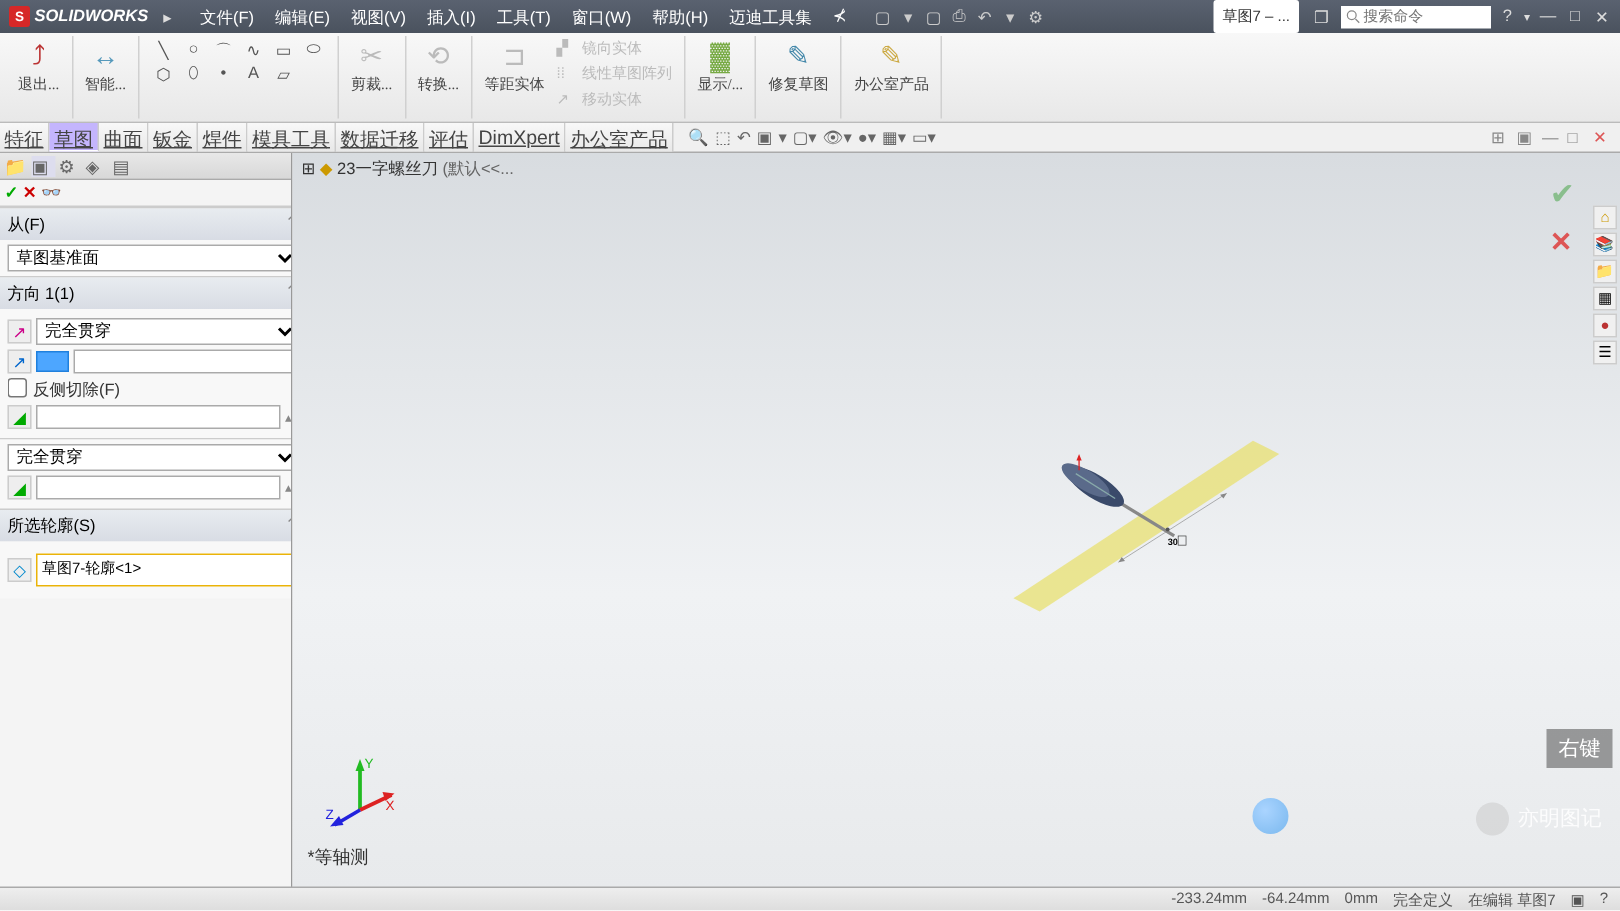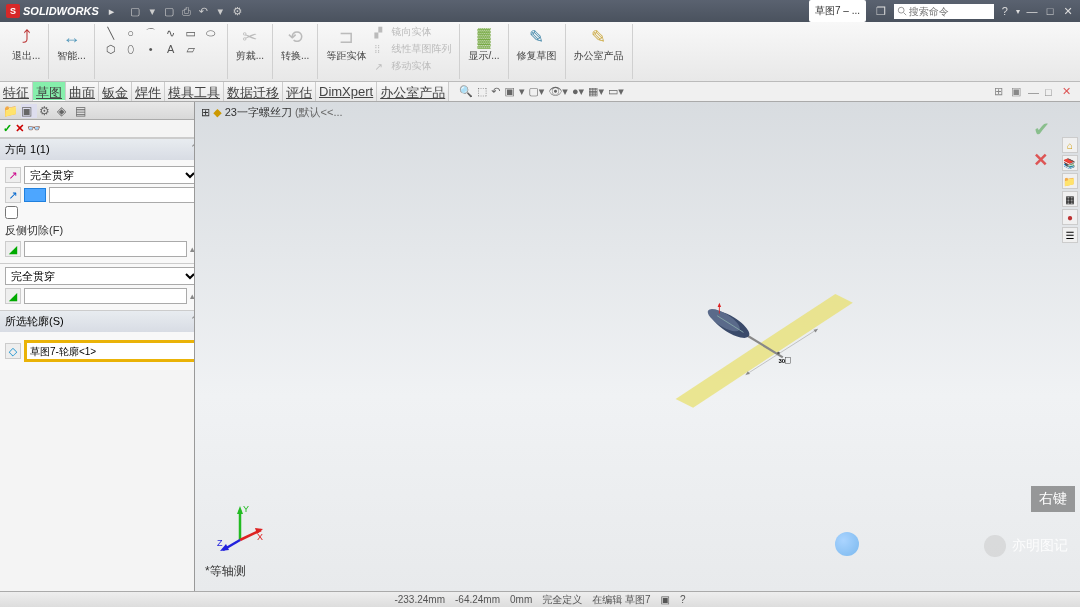--- a/index.html
+++ b/index.html
@@ -20,32 +20,32 @@
     .search-box svg { width:10px; height:10px;}
     .search-box input { border:none; outline:none; font-size:10px; width: 70px; margin-left: 2px;}
     .win-controls { display: flex; gap: 2px; padding-right: 4px; }
     .win-controls span { width: 16px; text-align: center; color: #ddd; cursor: pointer; font-size: 11px;}
     
     
     .ribbon { height: 60px; background: linear-gradient(#f8f8f8, #e8e8e8); border-bottom: 1px solid #bbb; display: flex; padding: 2px 4px; }
     .ribbon-group { display: flex; flex-direction: column; align-items: center; padding: 0 6px; border-right: 1px solid #d0d0d0; }
     .ribbon-btn-big { display: flex; flex-direction: column; align-items: center; cursor: pointer; padding: 2px; color: #555;}
     .ribbon-btn-big .ico { width: 22px; height: 22px; display:flex; align-items:center; justify-content:center; font-size: 18px;}
-    .ribbon-btn-big span.lbl { font-size: 10px; color: #444; margin-top: 1px;}
+    .ribbon-btn-big span.lbl { font-size: 10px; color: #444; margin-top: 1px; font-family: Liberation Serif, serif;}
     .ribbon-small-row { display: flex; flex-direction: column; gap: 1px; }
     .ribbon-small-btn { display: flex; align-items: center; font-size: 10px; color: #666; cursor: pointer; padding: 1px 2px;}
     .ribbon-small-btn .ico { width: 14px; margin-right: 3px; }
     .disabled { color: #bbb !important; }
     .sketch-tools { display: flex; flex-wrap: wrap; width: 120px; gap: 2px 4px; padding: 2px;}
     .sketch-tools span { width: 16px; height: 14px; display:flex; align-items:center; justify-content:center; color: #555; cursor:pointer; font-size:11px;}
     
     
     .feature-tabs { height: 20px; background: #f0f0f0; border-bottom: 1px solid #aaa; display: flex; }
     .ftab { padding: 2px 3px; font-size: 13px; color: #444; border-right: 1px solid #ccc; cursor: pointer; background: linear-gradient(#f8f8f8,#e8e8e8); text-decoration: underline;}
-    .ftab.active { background: #86efac; border-bottom: 1px solid #fff; position: relative; }
+    .ftab.active { background: #c4b5fd; border-bottom: 1px solid #fff; position: relative; }
     .hud-icons { flex: 1; display: flex; justify-content: flex-start; align-items: center; gap: 4px; padding-left: 10px; color: #666;}
     .hud-icons span { font-size: 11px; cursor: pointer;}
     .hud-right { display: flex; gap: 3px; padding-right: 4px; align-items: center;}
     .hud-right span { width:14px; font-size:11px; color:#888; cursor:pointer;}
     
     
     .main { display: flex; height: 490px; position: relative;}
     
     
     .left-panel { width: 195px; background: #f4f4f4; border-right: 1px solid #999; display: flex; flex-direction: column; }
@@ -59,23 +59,23 @@
     .pm-accept .glasses { color: #c40; cursor:pointer;}
     
     .pm-section { border-top: 1px solid #ccc; }
     .pm-section-header { background: linear-gradient(#e8ecf0,#d8dce4); padding: 3px 5px; display: flex; justify-content: space-between; font-size: 11px; cursor:pointer;}
     .pm-section-header .chev { color: #888; }
     .pm-section-body { padding: 3px 5px; background: #f8f8f8; }
     .pm-select { width: 100%; font-size: 11px; padding: 1px; border: 1px solid #aaa; background: #fff;}
     .pm-input-row { display: flex; align-items:center; gap: 3px; margin: 3px 0;}
     .pm-input-row .ico { width: 16px; height: 16px; display: flex; align-items:center; justify-content:center; background:#eee; border:1px solid #ccc;}
     .pm-input-row input[type=text] { flex:1; border:1px solid #aaa; padding:1px 3px; font-size:11px;}
-    .pm-checkbox { display: flex; align-items:flex-start; gap: 4px; font-size: 11px; margin: 3px 0; color: #888; flex-direction: column;}
+    .pm-checkbox { display: flex; align-items:flex-start; gap: 4px; font-size: 11px; margin: 3px 0; color: #888;}
     .pm-checkbox.enabled { color:#333; }
-    .pm-list { width:100%; height: 22px; border:3px solid #eab308; background:#fff; margin:2px 0;}
+    .pm-list { width:100%; height: 22px; border:1px solid #eab308; background:#fff; margin:2px 0;}
     .blue-box { background: #4da6ff; border: 1px solid #2080dd; width: 22px; height: 14px;}
     .left-bottom-tabs { height: 18px; background: #e0e0e0; border-top: 1px solid #aaa; display:flex; font-size:10px;}
     .left-bottom-tabs span { padding: 2px 6px; border-right: 1px solid #bbb; color: #555; cursor:pointer;}
     .left-bottom-tabs span.active { background:#fff;}
     
     
     .gfx { flex: 1; background: linear-gradient(#d8dce0, #f0f2f4 60%, #e8eaec); position: relative; overflow: hidden;}
     .breadcrumb { position: absolute; top: 3px; left: 6px; font-size: 11px; color: #333; display:flex; align-items:center; gap:3px;}
     .breadcrumb .ico { color: #c90;}
     
@@ -84,40 +84,51 @@
     
     
     .right-toolbar { position: absolute; right: 0; top: 35px; width: 18px; display: flex; flex-direction: column; gap: 2px;}
     .right-toolbar span { width: 16px; height: 16px; background: #f0f0f0; border:1px solid #ccc; font-size:10px; display:flex; align-items:center; justify-content:center; cursor:pointer;}
     
     .confirm-corner { position: absolute; right: 30px; top: 15px; display:flex; flex-direction:column; gap:8px;}
     .confirm-corner .check { color: #5a5; font-size: 20px; cursor:pointer; opacity:0.6;}
     .confirm-corner .x { color: #d55; font-size: 18px; cursor:pointer; font-weight:bold;}
     
     
-    .status-bar { position: absolute; bottom: 0; left:0; right:0; height: 16px; background: linear-gradient(#eee, #ddd); border-top: 1px solid #aaa; display:flex; align-items:center; justify-content:center; gap: 10px; padding: 0 8px; font-size: 10px; color: #555;}
+    .status-bar { position: absolute; bottom: 0; left:0; right:0; height: 16px; background: linear-gradient(#eee, #ddd); border-top: 1px solid #aaa; display:flex; align-items:center; justify-content:flex-end; gap: 10px; padding: 0 8px; font-size: 10px; color: #555;}
     
     
     .watermark-right { position: absolute; right: 12px; bottom: 35px; color: rgba(255,255,255,0.85); font-size: 14px; display:flex; align-items:center; gap:6px;}
     .wm-circle { width: 22px; height:22px; border-radius:50%; background: rgba(200,200,200,0.5);}
     .watermark-box { position: absolute; right: 5px; bottom: 80px; background: rgba(80,80,80,0.55); color: #fff; padding: 4px 8px; font-size: 14px;}
     .blue-dot { position: absolute; bottom: 36px; left: 640px; width: 24px; height: 24px; border-radius: 50%; background: radial-gradient(circle at 35% 35%, #aad4ff, #7ab8ee);}
     
     
     .model-plane { position:absolute; left: 320px; top: 170px; width: 470px; height: 140px; }
   </style>
 </head>
 <body>
 
 <div class="title-bar">
   <div class="sw-logo">
     <span class="sw-logo-icon">S</span>
     <span>SOLIDWORKS</span>
   </div>
   <span class="restore-icon">▸</span>
+  <div class="menu-bar">
+    <span class="menu-item">文件(F)</span>
+    <span class="menu-item">编辑(E)</span>
+    <span class="menu-item">视图(V)</span>
+    <span class="menu-item">插入(I)</span>
+    <span class="menu-item">工具(T)</span>
+    <span class="menu-item">窗口(W)</span>
+    <span class="menu-item">帮助(H)</span>
+    <span class="menu-item">迈迪工具集</span>
+    <span class="menu-item">⊀</span>
+  </div>
   <div class="title-tool-icons">
     <span>▢</span>
     <span>▾</span>
     <span>▢</span>
     <span>⎙</span>
     <span>↶</span>
     <span>▾</span>
     <span>⚙</span>
   </div>
   <div class="title-spacer"></div>
@@ -264,20 +275,31 @@
       <span>▤</span>
     </div>
     <div class="pm-accept">
       <span class="ok">✓</span>
       <span class="cancel">✕</span>
       <span class="glasses">👓</span>
     </div>
 
     <div style="flex:1; overflow:hidden; display:flex;">
     <div style="flex:1;">
+    <div class="pm-section">
+      <div class="pm-section-header">
+        <span>从(F)</span>
+              <span class="chev">⌃</span>
+      </div>
+      <div class="pm-section-body">
+        <select class="pm-select">
+          <option>草图基准面</option>
+        </select>
+      </div>
+    </div>
 
     <div class="pm-section">
       <div class="pm-section-header">
         <span>方向 1(1)</span>
               <span class="chev">⌃</span>
       </div>
       <div class="pm-section-body">
         <div class="pm-input-row">
           <span class="ico" style="color:#c08;">↗</span>
           <select class="pm-select" style="flex:1;">

